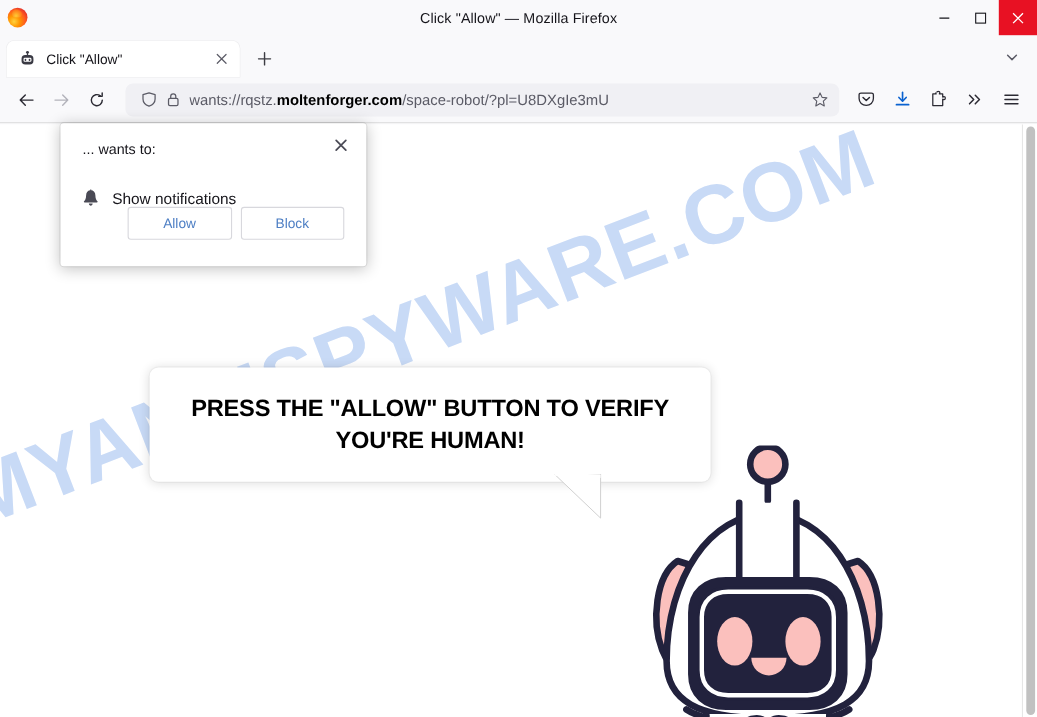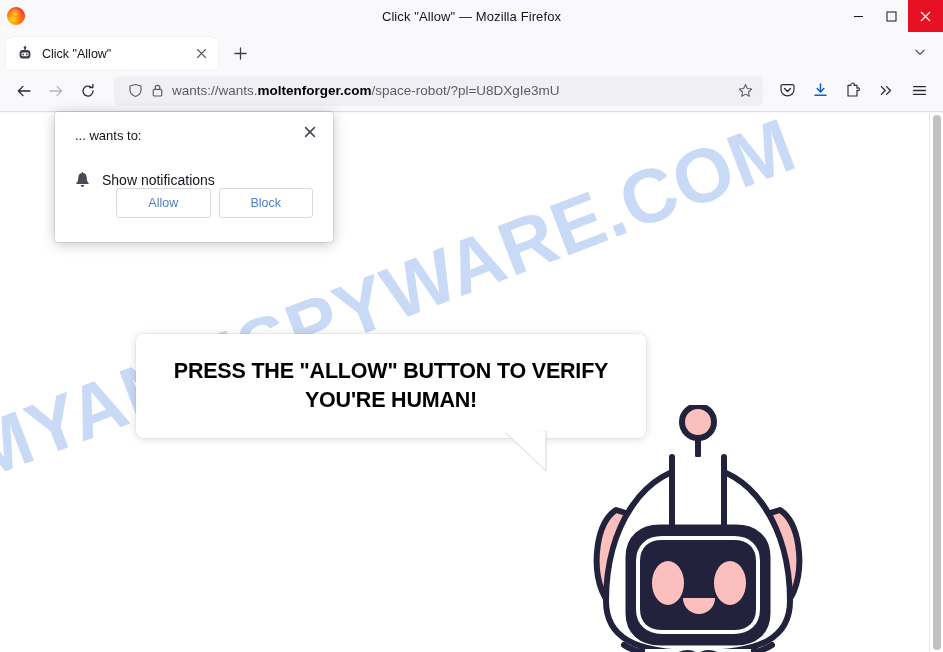--- a/index.html
+++ b/index.html
@@ -283,21 +283,21 @@
             <path d="M7.5 1.5 L13 3 V7 C13 10.3 10.6 12.4 7.5 13.5 C4.4 12.4 2 10.3 2 7 V3 Z" fill="none" stroke="currentColor" stroke-width="1.15" stroke-linejoin="round"></path>
           </svg>
       </span>
       <span class="ico">
         <svg width="15" height="15" viewBox="0 0 15 15">
           <rect x="3.2" y="6.4" width="8.6" height="6.6" rx="1.3" fill="none" stroke="currentColor" stroke-width="1.15"></rect>
           <path d="M5.2 6.4 V4.6 A2.3 2.3 0 0 1 9.8 4.6 V6.4" fill="none" stroke="currentColor" stroke-width="1.15"></path>
         </svg>
       </span>
       <span class="url-text">
-        <span>wants://</span><span>wants.</span><span class="host">moltenforger.com</span><span>/space-robot/?pl=U8DXgIe3mU</span>
+        <span>wants://</span><span>rqstz.</span><span class="host">moltenforger.com</span><span>/space-robot/?pl=U8DXgIe3mU</span>
       </span>
       <span class="url-star">
         <svg width="15" height="15" viewBox="0 0 16 16">
             <path d="M8 1.6 L10 5.9 L14.6 6.4 L11.2 9.6 L12.1 14.2 L8 11.9 L3.9 14.2 L4.8 9.6 L1.4 6.4 L6 5.9 Z" fill="none" stroke="currentColor" stroke-width="1.1" stroke-linejoin="round"></path>
           </svg>
       </span>
     </div>
 
     <div class="toolicons">
       <div class="toolbtn">

